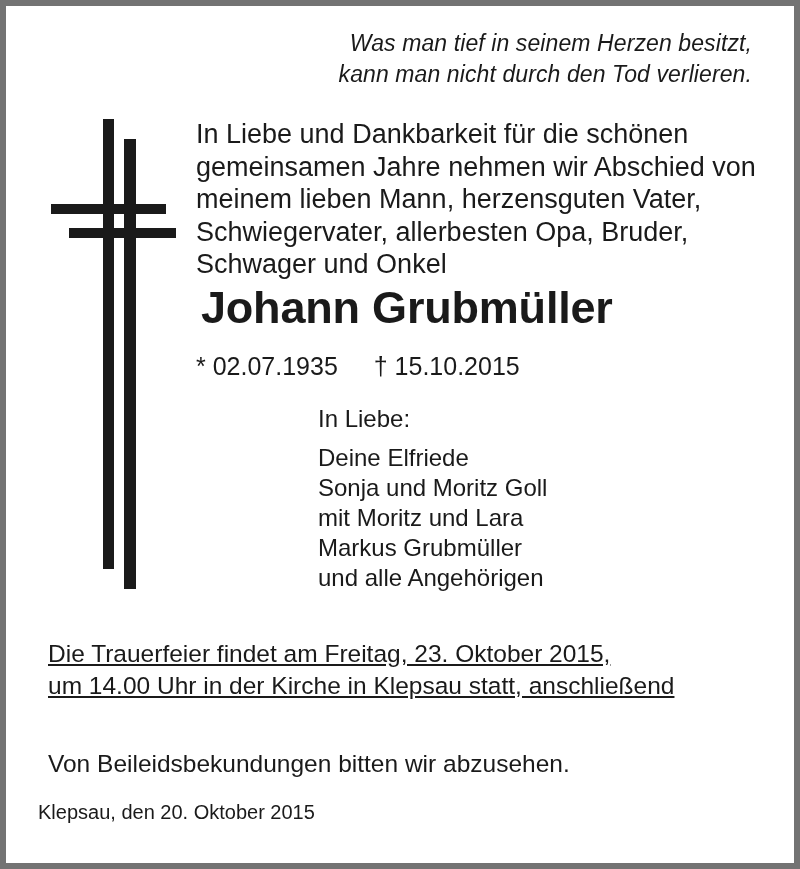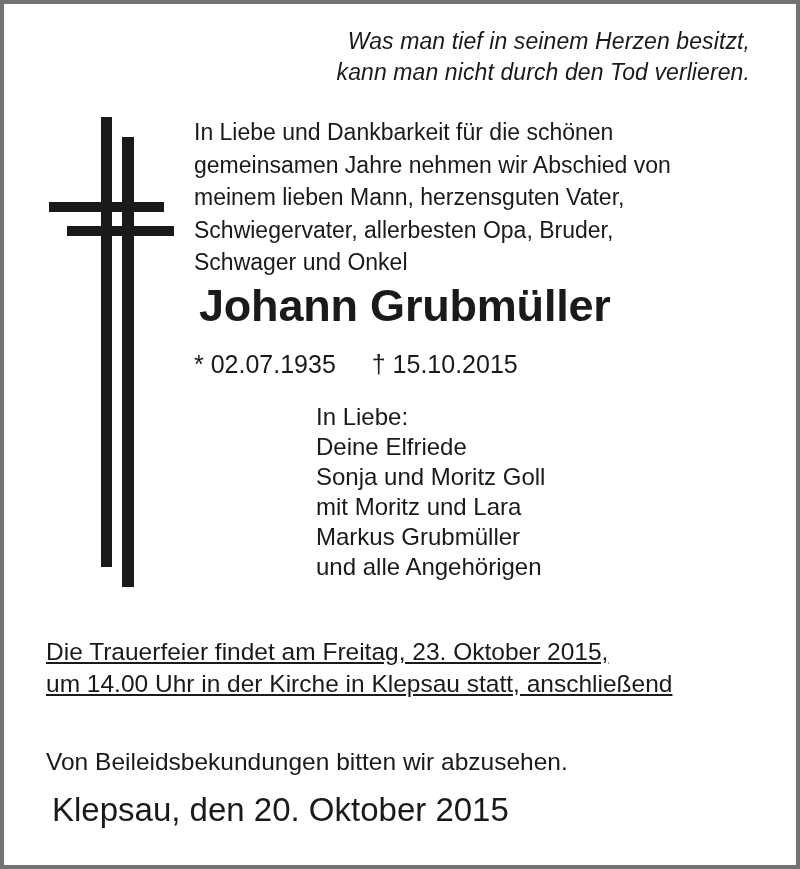--- a/index.html
+++ b/index.html
@@ -14,21 +14,21 @@
     color: #1a1a1a;
     overflow: hidden;
   }
 
   .notice {
     position: relative;
     box-sizing: border-box;
     width: 800px;
     height: 869px;
     background: #ffffff;
-    border: 4px solid #737373;
+    border: 6px solid #737373;
   }
 
   .inner {
     position: relative;
     box-sizing: border-box;
     width: 100%;
     height: 100%;
     background: #ffffff;
     padding: 0;
   }
@@ -60,21 +60,21 @@
   .cross .v-right  { left: 83px;  top: 28px;  width: 12px; height: 450px; }
   .cross .h-upper  { left: 10px;  top: 93px;  width: 115px; height: 10px; }
   .cross .h-lower  { left: 28px;  top: 117px; width: 107px; height: 10px; }
 
   
   .body-text {
     position: absolute;
     left: 190px;
     top: 112px;
     width: 560px;
-    font-size: 23px;
+    font-size: 27px;
     line-height: 32.5px;
   }
   .body-text div { white-space: nowrap; }
 
   
   .deceased-name {
     position: absolute;
     left: 195px;
     top: 276px;
     font-size: 45px;
@@ -96,21 +96,21 @@
   .life-dates .gap { display: inline-block; width: 22px; }
 
   
   .mourners {
     position: absolute;
     left: 312px;
     top: 398px;
     font-size: 24px;
     line-height: 30px;
   }
-  .mourners .lead { white-space: nowrap; }
+  .mourners .lead { margin-bottom: 9px; white-space: nowrap; }
   .mourners .name-line { white-space: nowrap; }
 
   
   .arrangements {
     position: absolute;
     left: 42px;
     top: 632px;
     width: 700px;
     font-size: 24.5px;
     line-height: 32px;
@@ -124,23 +124,23 @@
     left: 42px;
     top: 742px;
     font-size: 24.5px;
     line-height: 32px;
     white-space: nowrap;
   }
 
   
   .place-date {
     position: absolute;
-    left: 48px;
+    left: 32px;
     top: 790px;
-    font-size: 33px;
+    font-size: 20px;
     line-height: 32px;
     white-space: nowrap;
     text-align: right;
   }
 </style>
 </head>
 <body>
 
 <div class="notice">
   <div class="inner">

